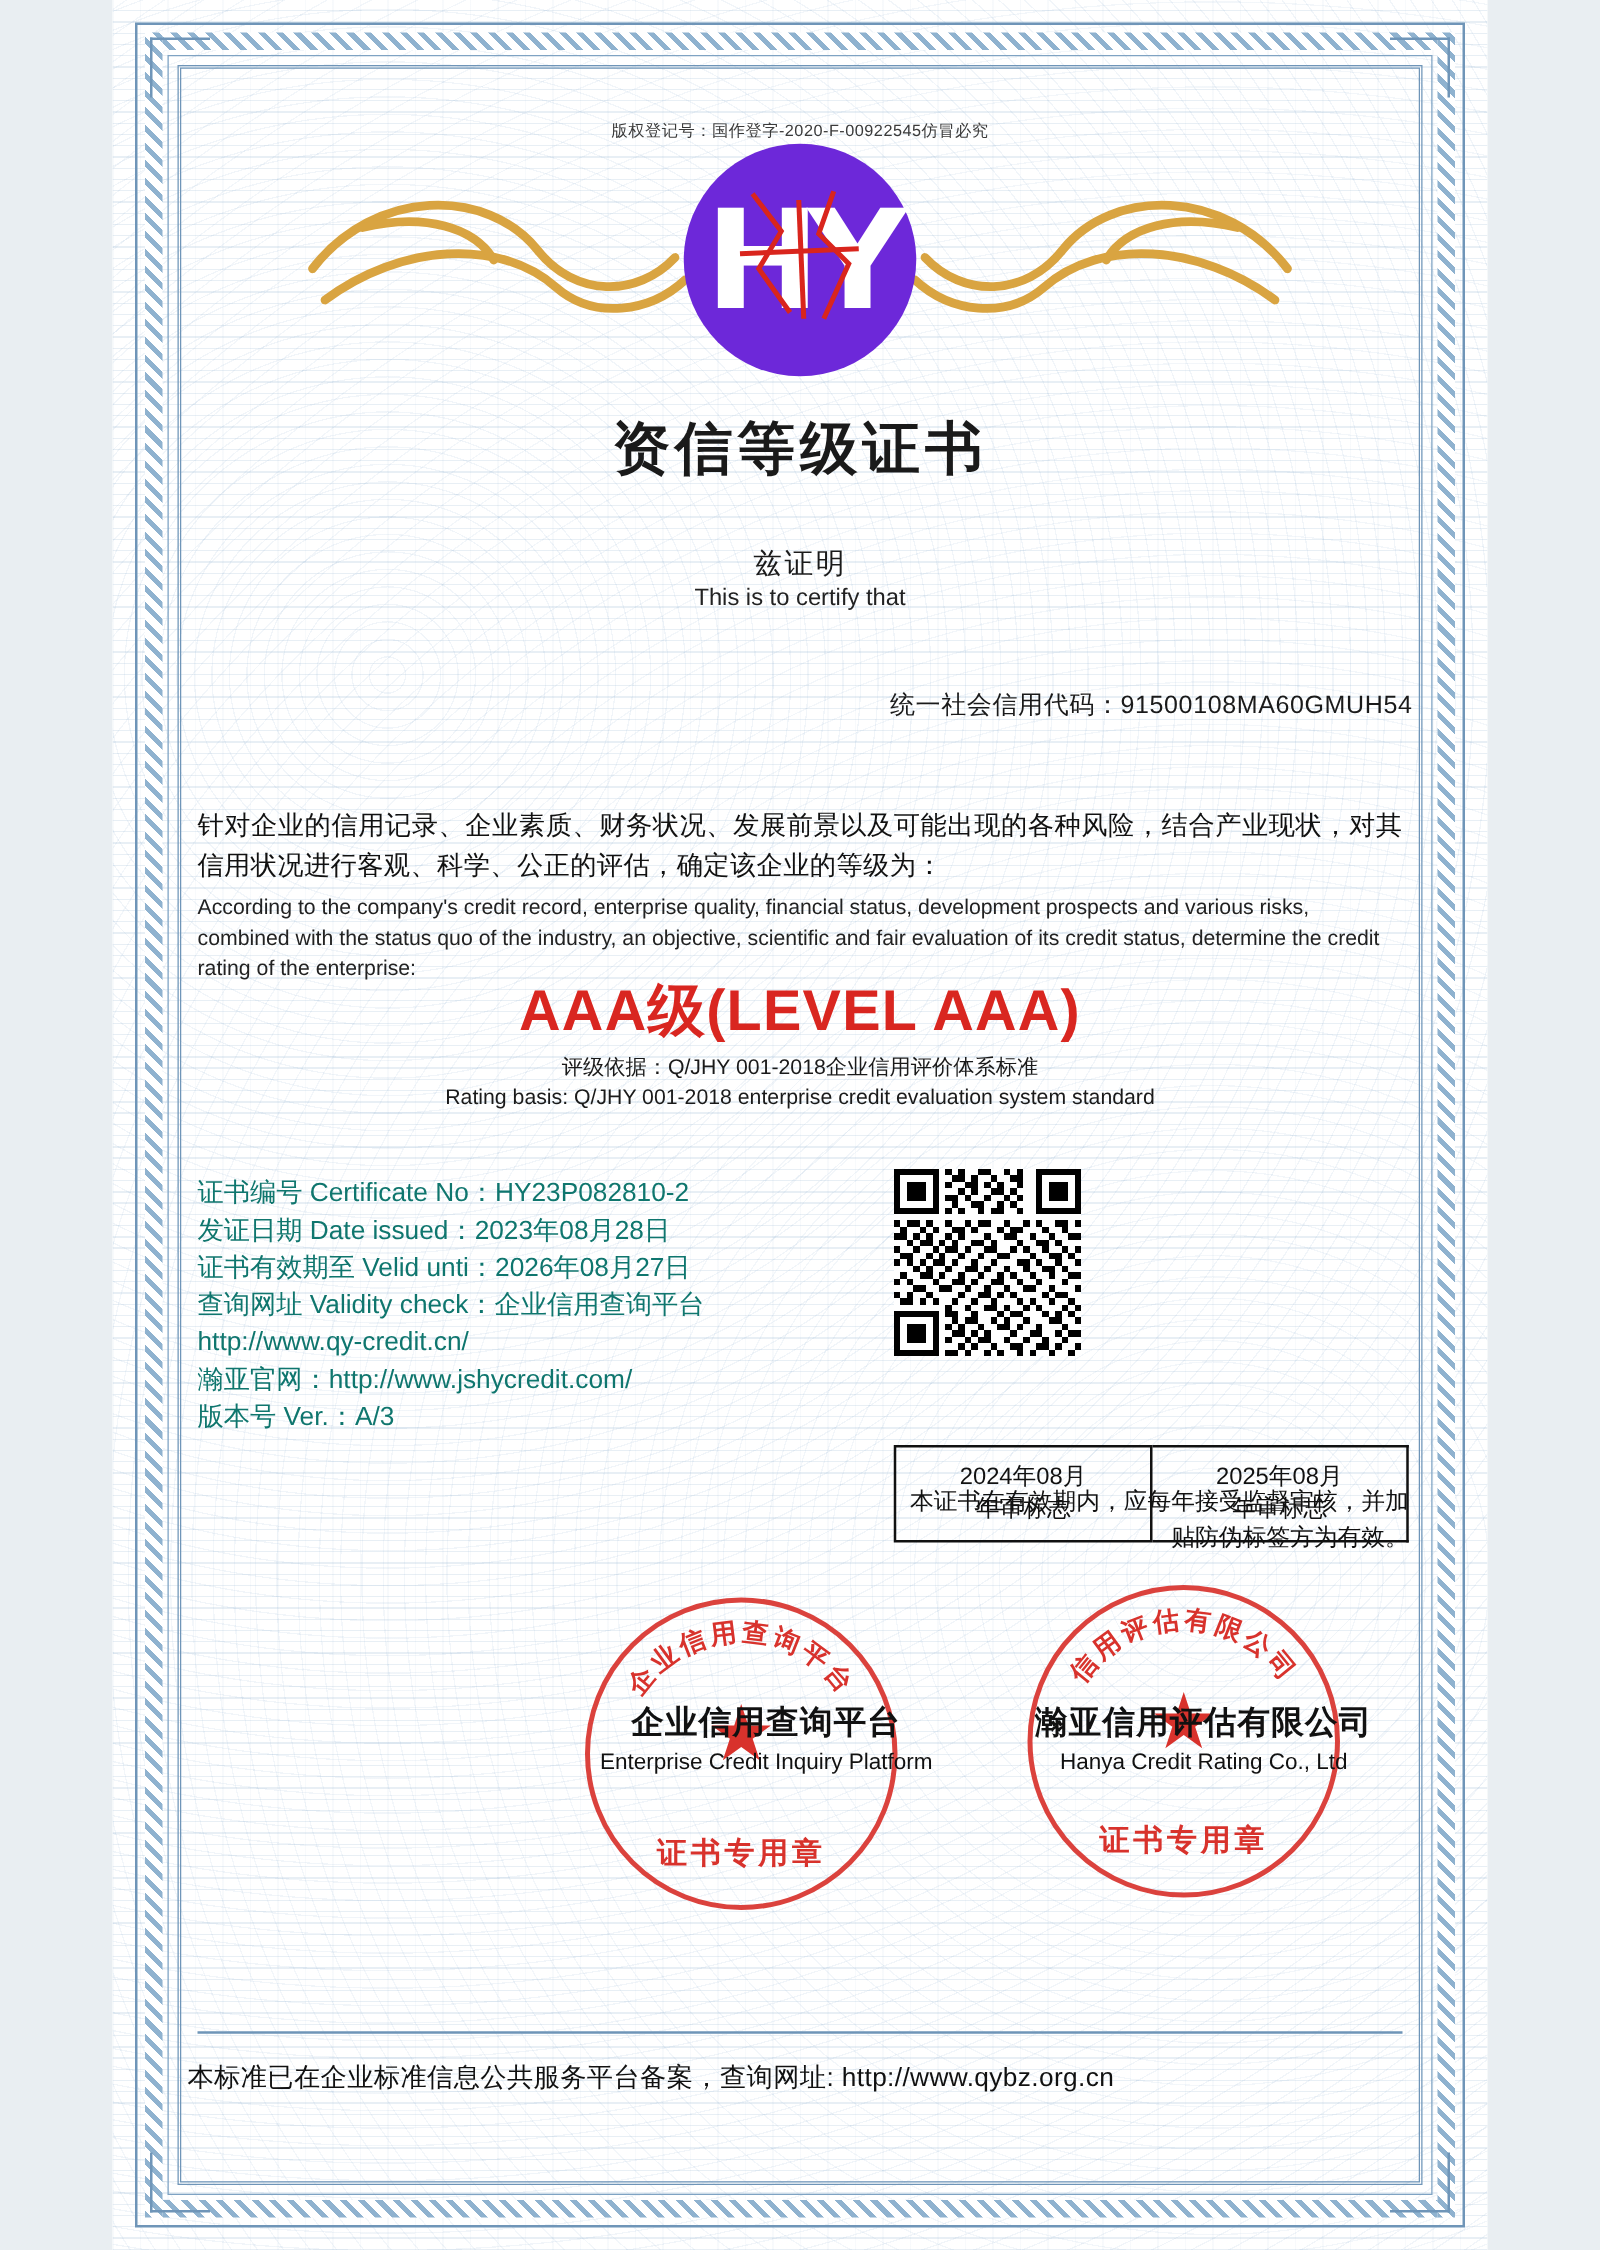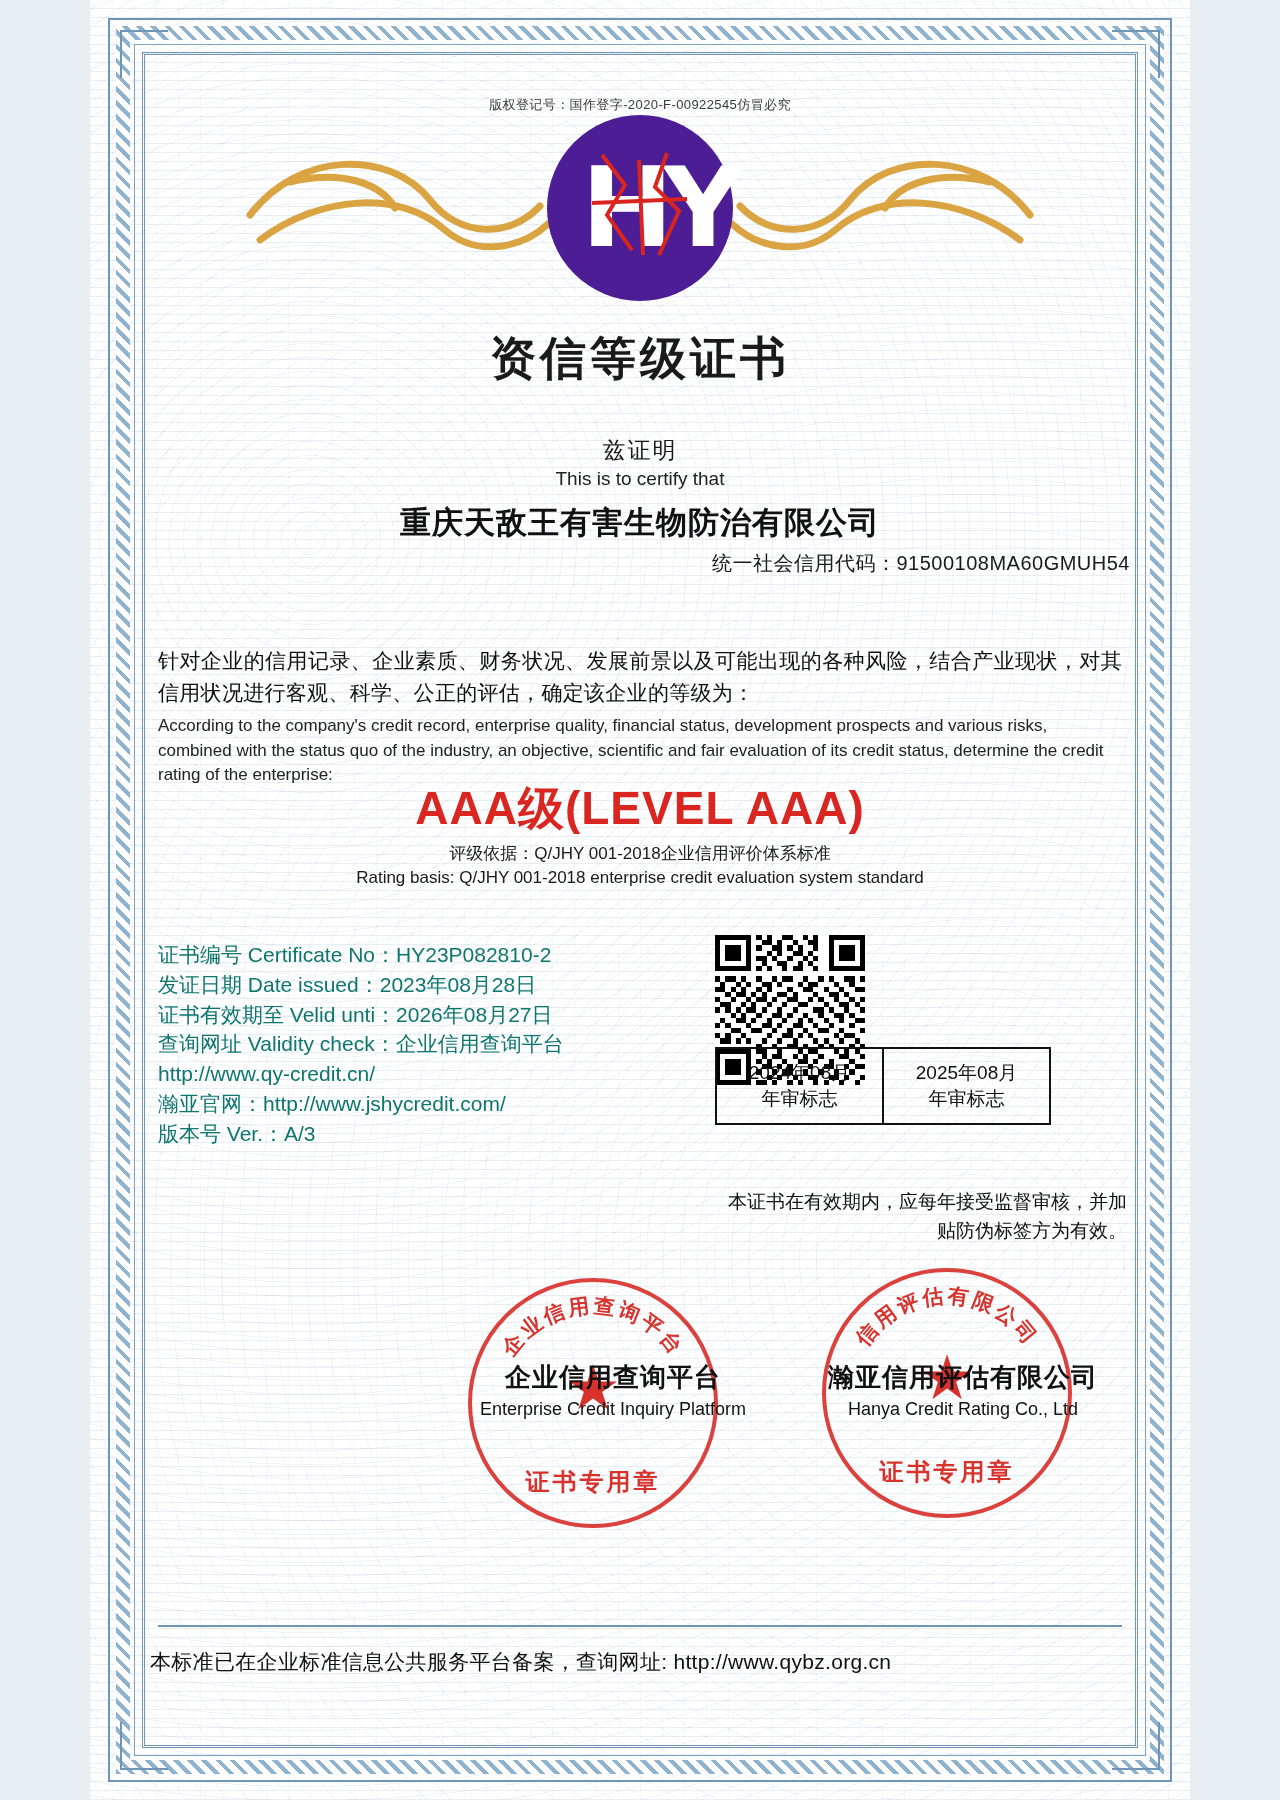--- a/index.html
+++ b/index.html
@@ -63,22 +63,22 @@
     position:absolute;top:36px;left:0;right:0;
     text-align:center;font-size:13px;color:#3a3a3a;letter-spacing:.4px;
   }
   
   .flourish{position:absolute;top:60px;left:0;right:0;height:170px;}
   .flourish svg{display:block;margin:0 auto;}
   
   .logo{
     position:absolute;top:55px;left:50%;transform:translateX(-50%);
     width:186px;height:186px;border-radius:50%;
-    background:#4c1d95;
-    display:flex;align-items:center;justify-content:flex-end;
+    background:#6d28d9;
+    display:flex;align-items:center;justify-content:center;
     z-index:5;
   }
   .logo .hy{
     font-size:110px;font-weight:bold;color:#ffffff;
     font-family:"DejaVu Sans", sans-serif;
     letter-spacing:-10px;
     line-height:1;
     position:relative;
   }
   .logo .crack{
@@ -142,21 +142,21 @@
     font-size:21px;color:#0f766e;line-height:1.42;
   }
   .details .row{white-space:nowrap;}
   
   .qr-area{position:absolute;top:875px;left:565px;width:150px;height:150px;}
   .qr-note{
     position:absolute;top:875px;left:728px;width:250px;
     font-size:19px;color:#111;line-height:1.5;letter-spacing:.3px;
   }
   .stamp-boxes{
-    position:absolute;top:987px;left:565px;width:336px;height:78px;
+    position:absolute;top:1096px;left:565px;width:412px;height:78px;
     display:flex;
   }
   .stamp-box{
     flex:1;border:2px solid #111;
     display:flex;flex-direction:column;align-items:center;justify-content:center;
     font-size:19px;color:#111;line-height:1.35;
   }
   .stamp-box + .stamp-box{border-left:none;}
   .audit-note{
     position:absolute;top:1128px;left:565px;width:412px;
@@ -244,21 +244,20 @@
           <path d="M120 38 L108 72 L132 96 L112 140"></path>
           <path d="M45 88 L140 84"></path>
           <path d="M92 45 L96 140"></path>
         </g>
       </svg>
     </div>
 
     <div class="title-cn">资信等级证书</div>
     <div class="certify-cn">兹证明</div>
     <div class="certify-en">This is to certify that</div>
-    <div class="company">重庆天敌王有害生物防治有限公司</div>
     <div class="code-line">统一社会信用代码：91500108MA60GMUH54</div>
 
     <div class="para">
       <div class="cn">针对企业的信用记录、企业素质、财务状况、发展前景以及可能出现的各种风险，结合产业现状，对其信用状况进行客观、科学、公正的评估，确定该企业的等级为：</div>
       <div class="en">According to the company's credit record, enterprise quality, financial status, development prospects and various risks, combined with the status quo of the industry, an objective, scientific and fair evaluation of its credit status, determine the credit rating of the enterprise:</div>
     </div>
 
     <div class="level">AAA级(LEVEL AAA)</div>
     <div class="basis-cn">评级依据：Q/JHY 001-2018企业信用评价体系标准</div>
     <div class="basis-en">Rating basis: Q/JHY 001-2018 enterprise credit evaluation system standard</div>

